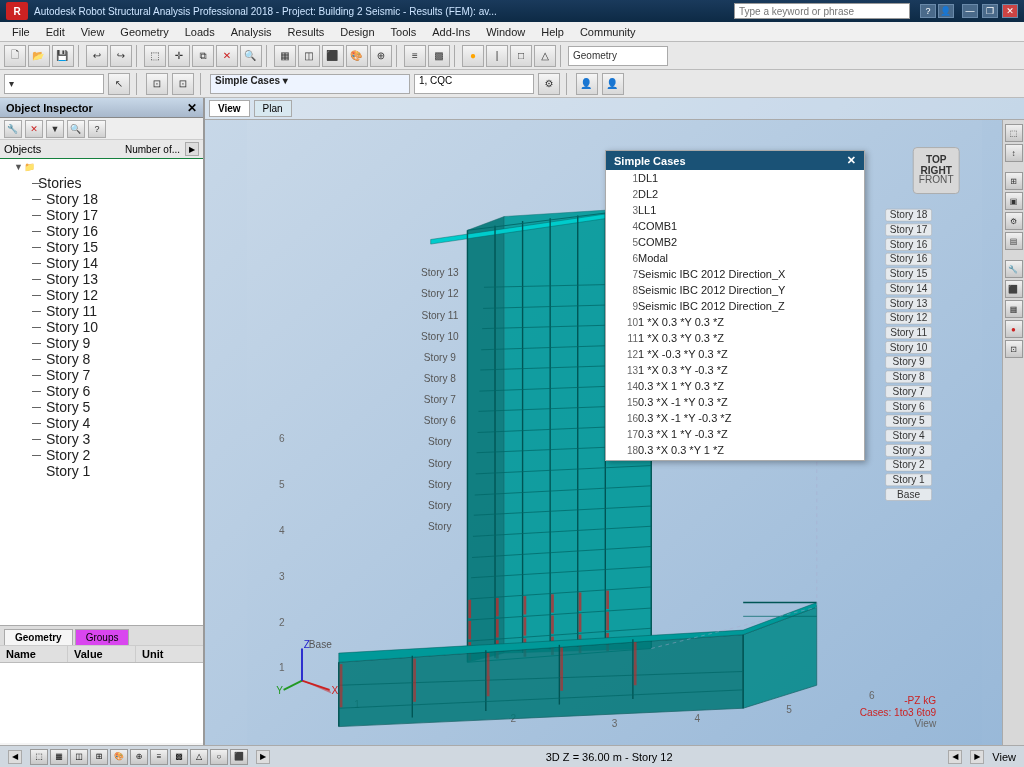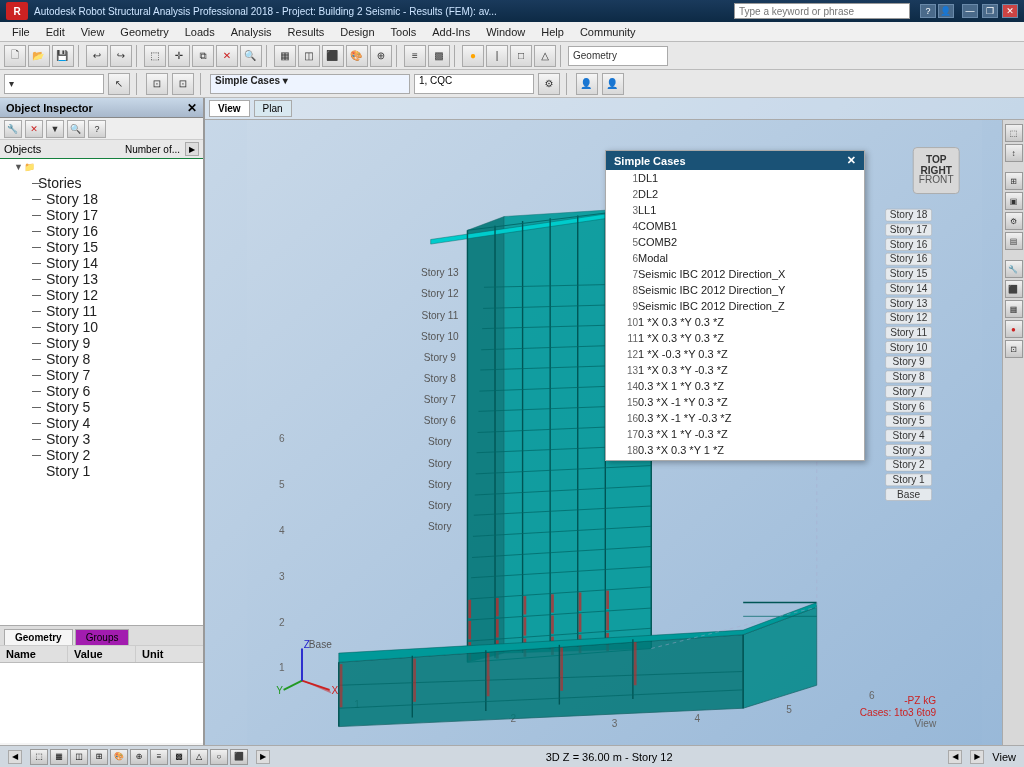--- a/index.html
+++ b/index.html
@@ -206,21 +206,21 @@
     .bottom-tabs {
       height: 20px;
       background: #ddd;
       border-top: 1px solid #aaa;
       display: flex;
       align-items: flex-end;
       padding: 0 4px;
     }
     .tab {
       padding: 2px 10px;
-      background: #a21caf;
+      background: #d946ef;
       border: 1px solid #aaa;
       border-bottom: none;
       margin-right: 2px;
       cursor: pointer;
       font-size: 10px;
     }
     .tab.active {
       background: #f5f5f5;
       font-weight: bold;
     }

